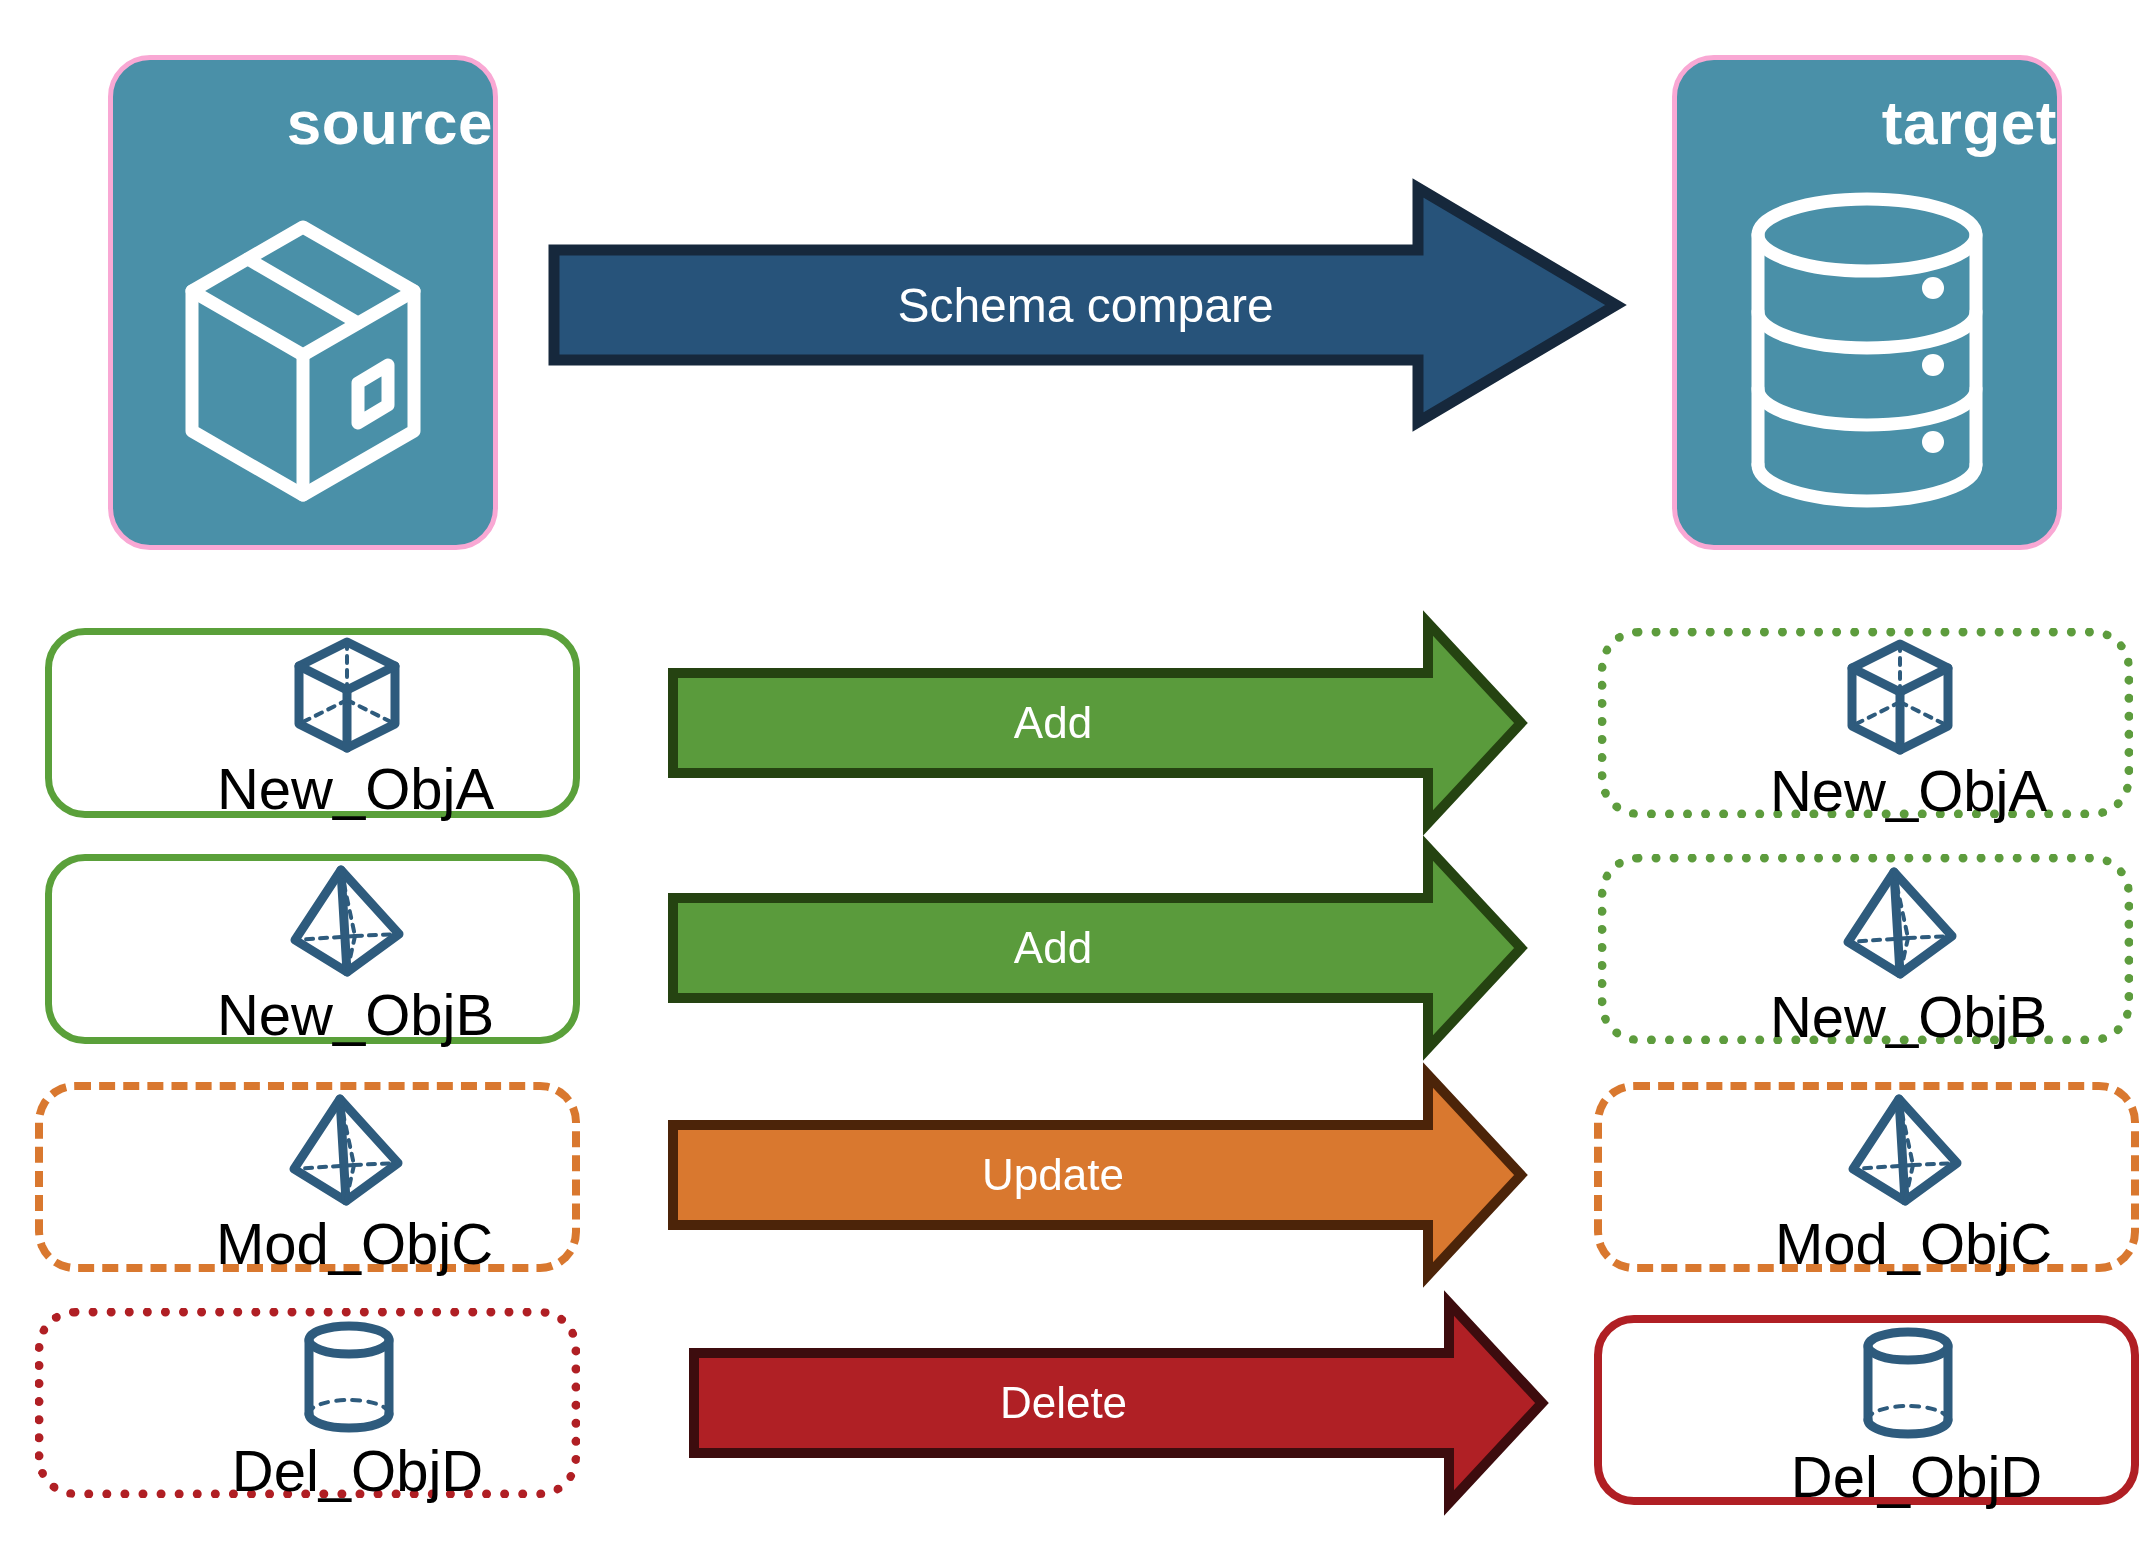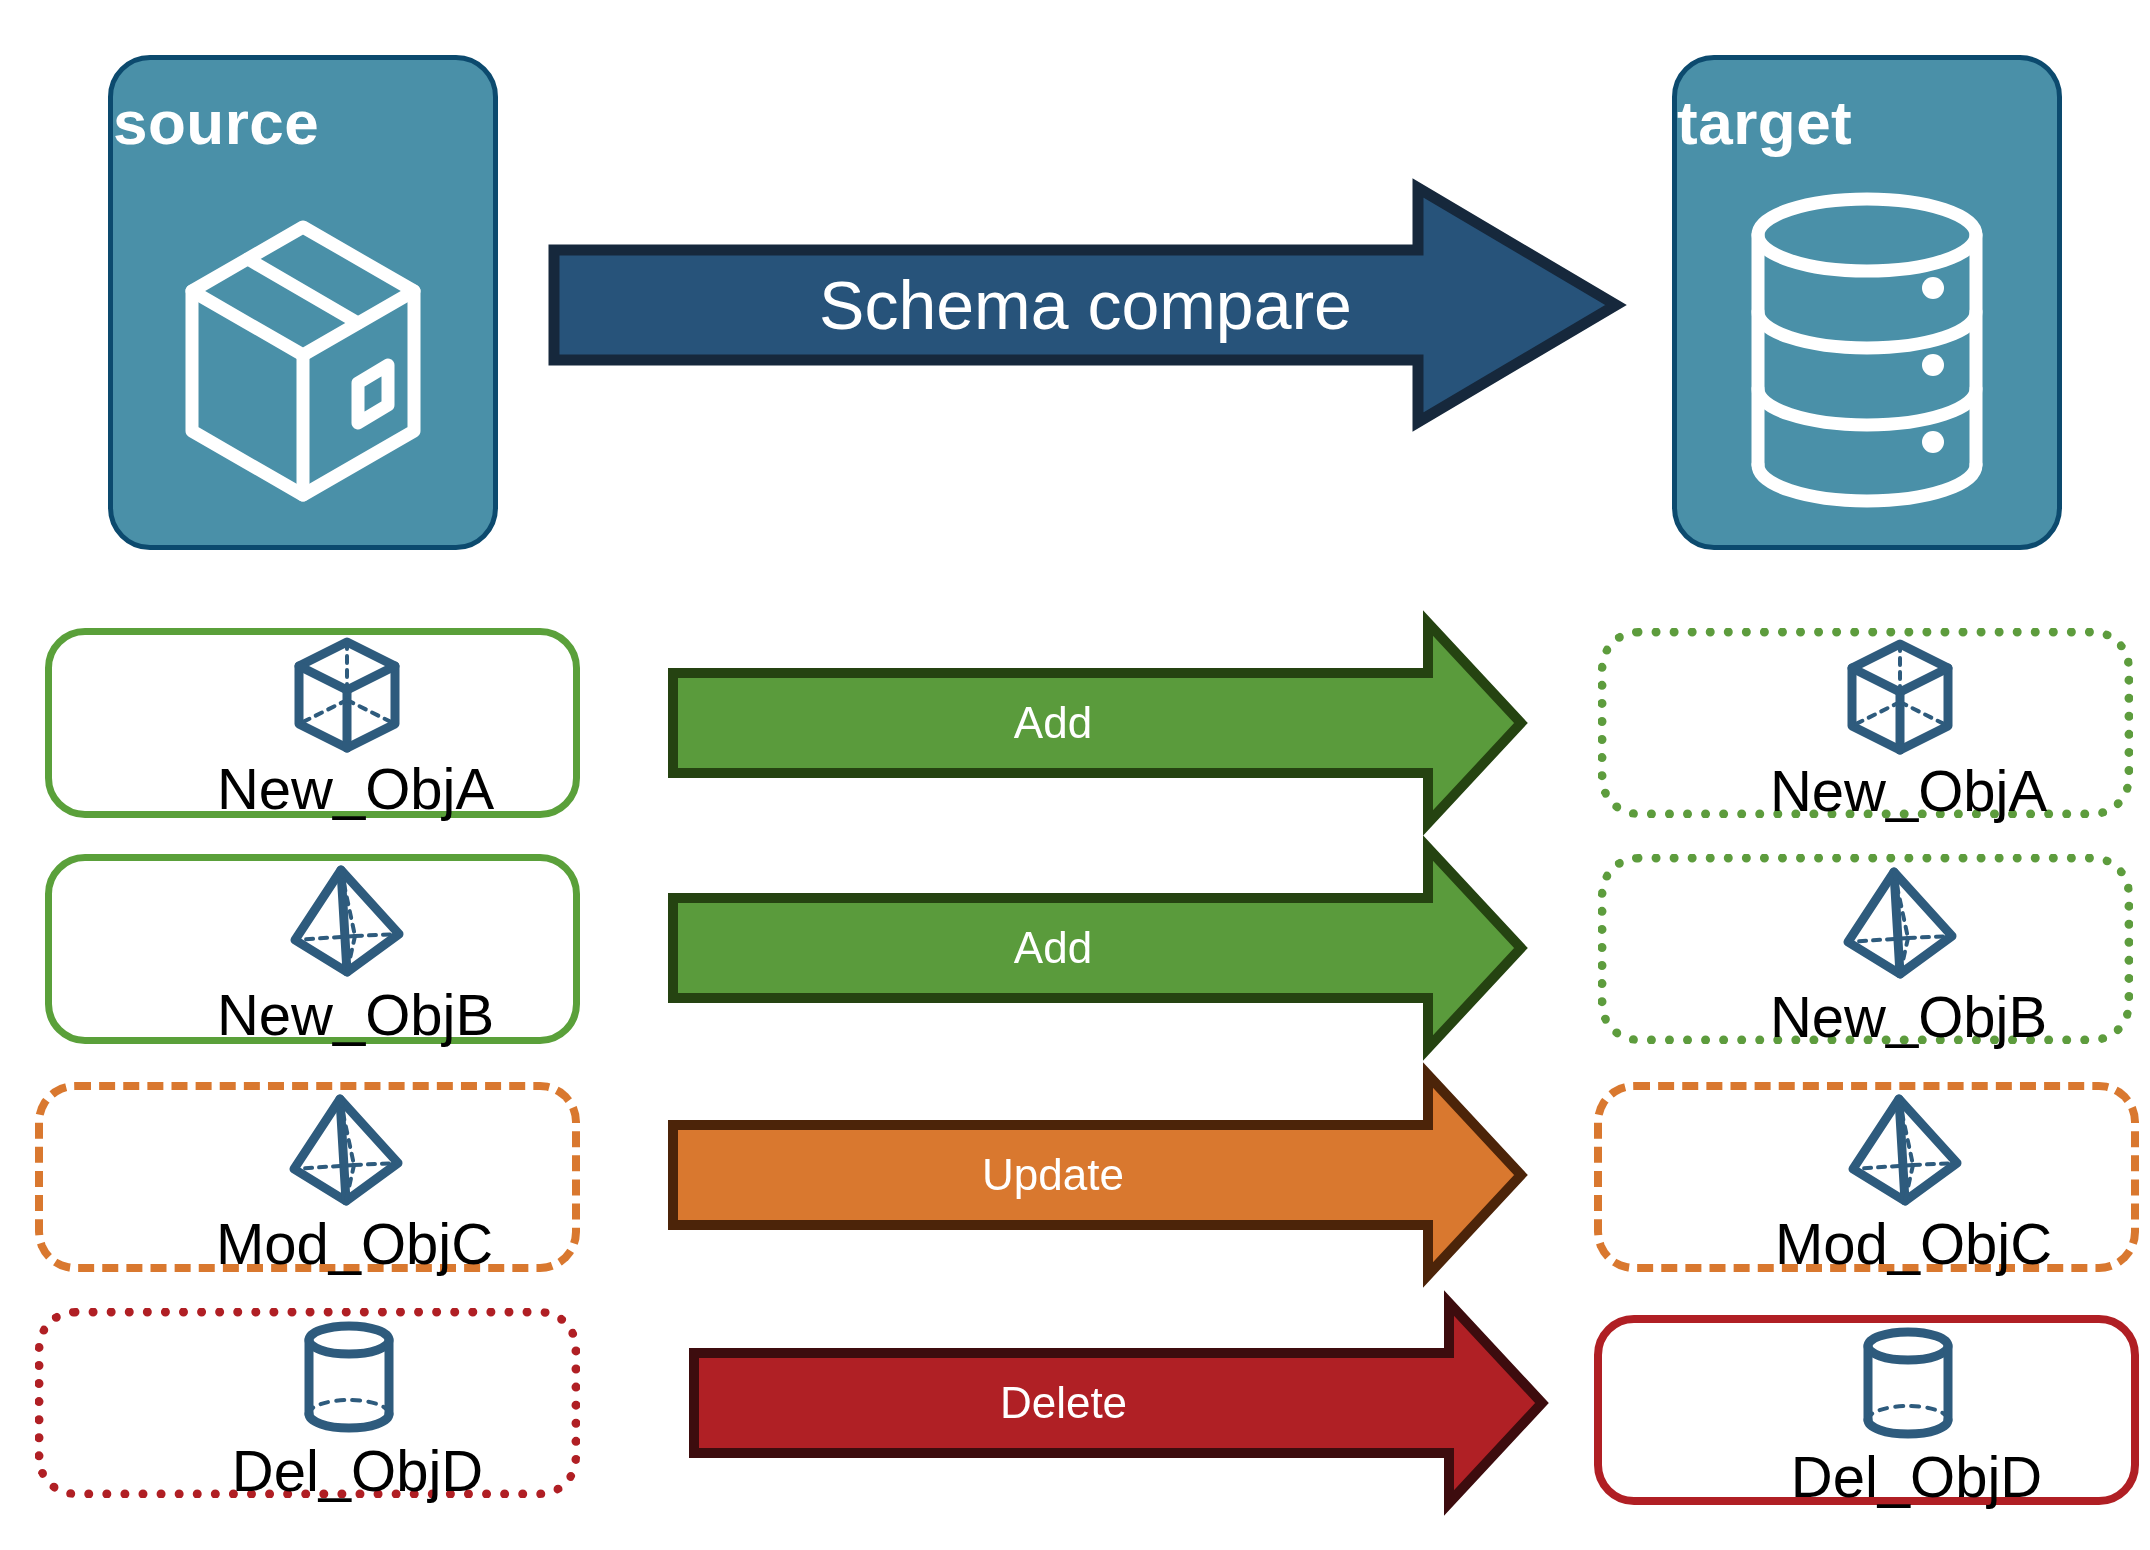--- a/index.html
+++ b/index.html
@@ -5,37 +5,37 @@
 <style>
   html,body{margin:0;padding:0;background:#ffffff;}
   body{width:2150px;height:1550px;overflow:hidden;
        font-family:"Liberation Sans","DejaVu Sans",sans-serif;}
   #canvas{position:relative;width:2150px;height:1550px;background:#ffffff;}
 
   
   .endpoint{
     position:absolute;
     background:#4a90a8;
-    border:5px solid #0c4a6e;
+    border:5px solid #f9a8d4;
     border-radius:42px;
     box-sizing:border-box;
-    display:flex;flex-direction:column;align-items:flex-start;
+    display:flex;flex-direction:column;align-items:flex-end;
   }
   .endpoint-title{
     color:#ffffff;font-weight:bold;font-size:62px;letter-spacing:0.5px;
     margin-top:30px;line-height:1.05;
   }
   .endpoint-icon{flex:1;display:flex;align-items:center;justify-content:center;width:100%;}
 
   
   .bigarrow{position:absolute;}
   .bigarrow .label{
     position:absolute;left:0;top:0;width:100%;height:100%;
     display:flex;align-items:center;justify-content:center;
-    color:#ffffff;font-size:68px;pointer-events:none;
+    color:#ffffff;font-size:48px;pointer-events:none;
   }
 
   
   .objbox{
     position:absolute;
     background:#ffffff;
     box-sizing:border-box;
     border-radius:40px;
     display:flex;align-items:center;flex-direction:column;
   }

